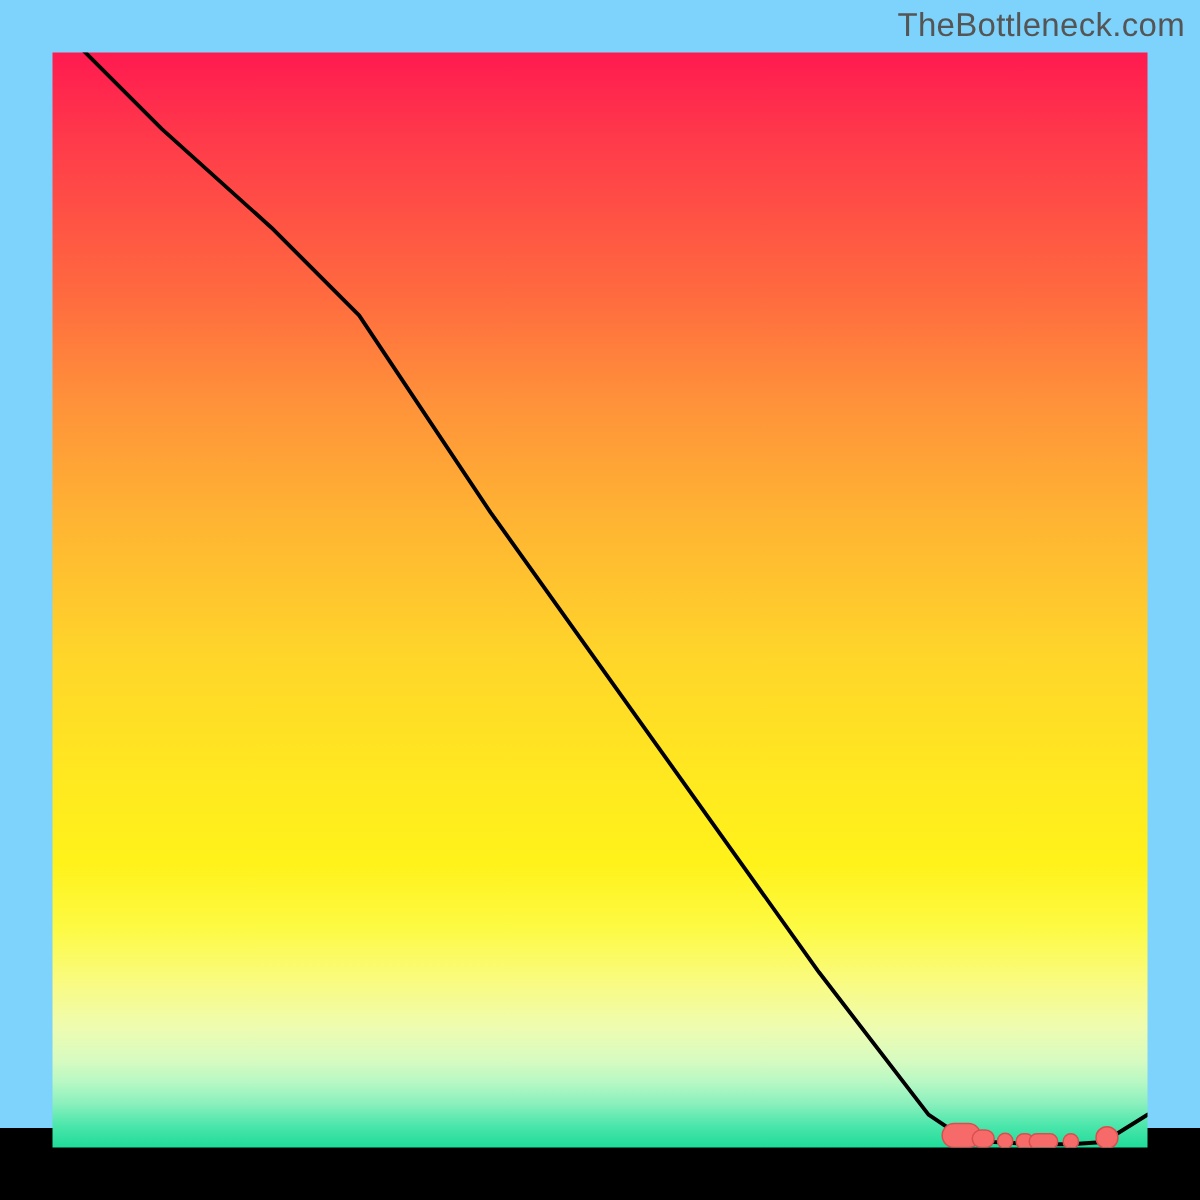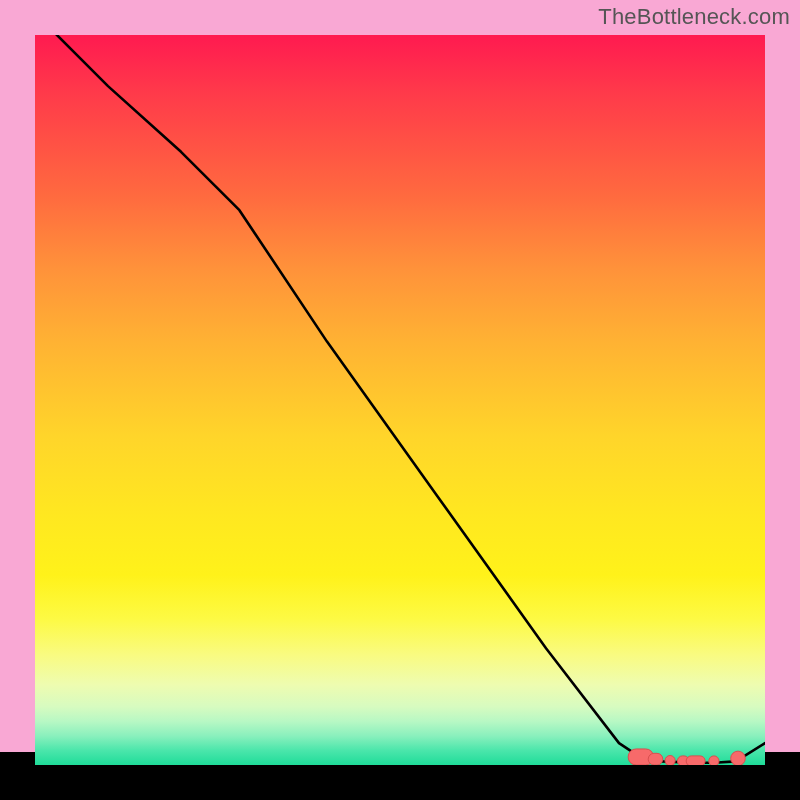--- a/index.html
+++ b/index.html
@@ -8,21 +8,21 @@
     width: 800px;
     height: 800px;
     background: #000;
     overflow: hidden;
     font-family: Arial, Helvetica, sans-serif;
   }
   .outer {
     position: relative;
     width: 800px;
     height: 752px;
-    background: #f9a8d4;
+    background: #7dd3fc;
   }
   .watermark {
     position: absolute;
     top: 4px;
     right: 10px;
     color: #555;
     font-size: 22px;
     letter-spacing: 0.2px;
     font-weight: 500;
     z-index: 5;

